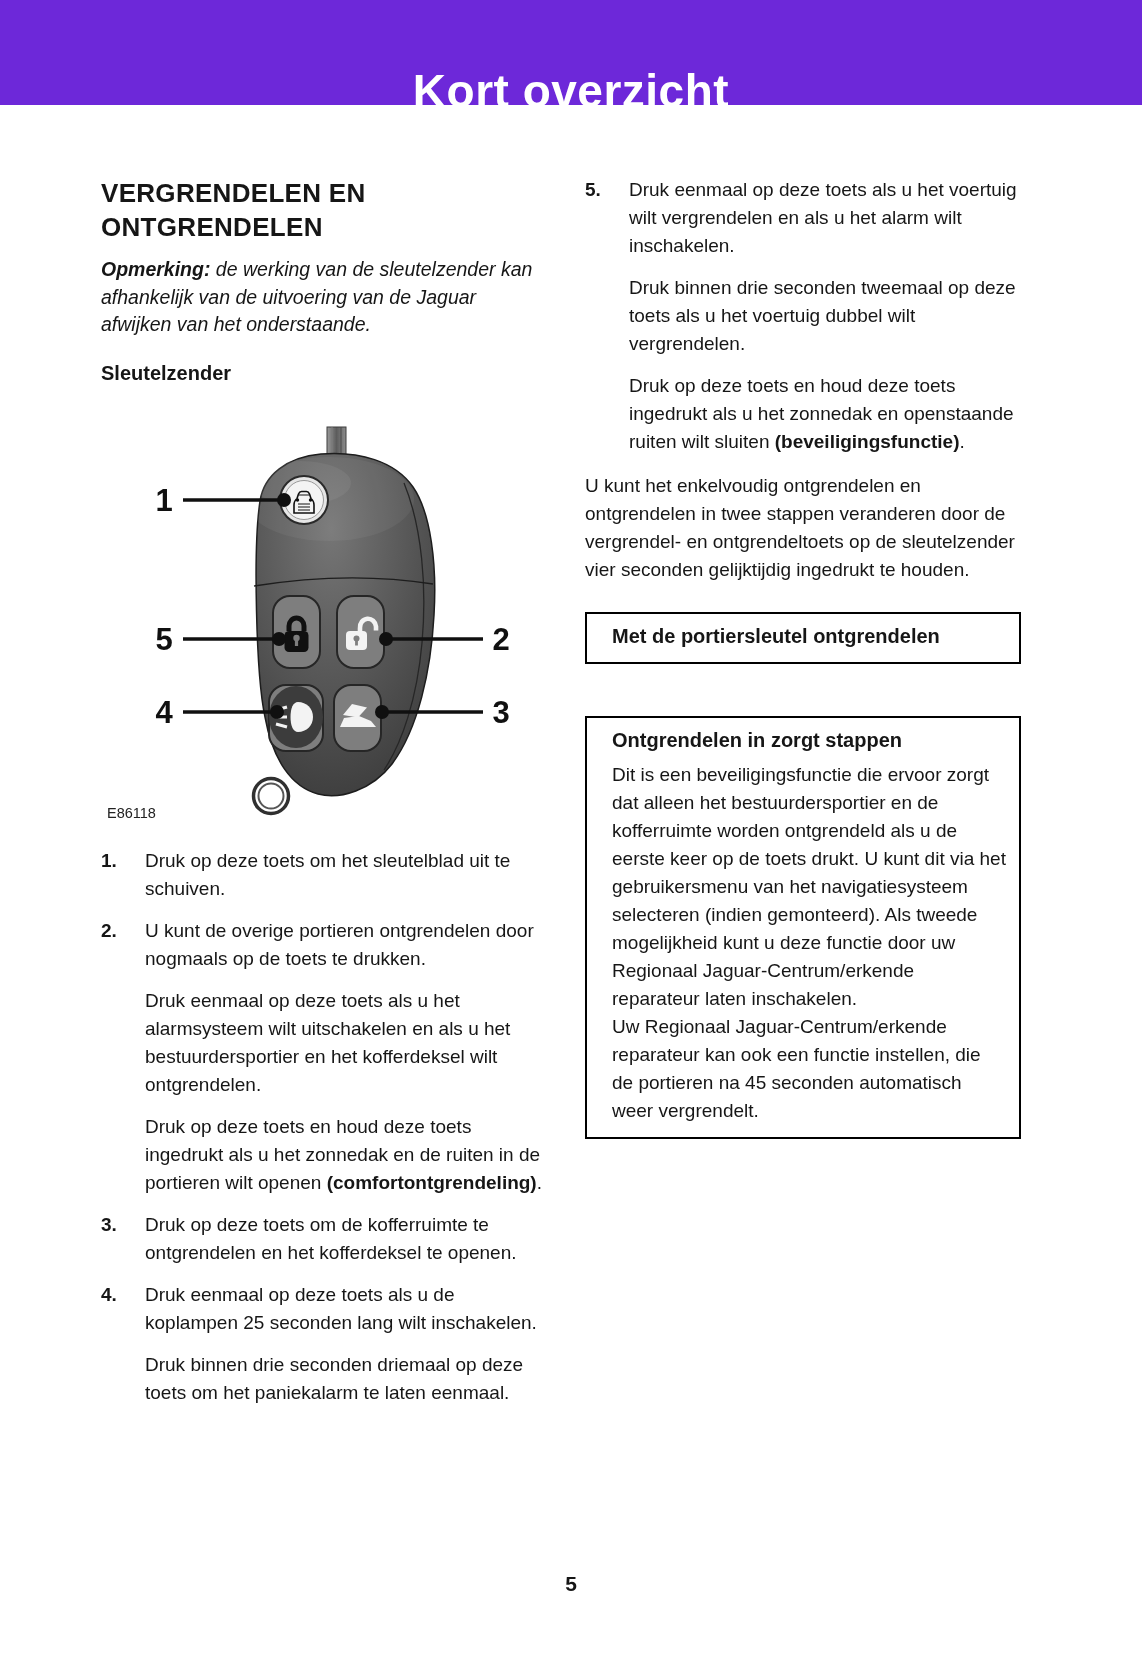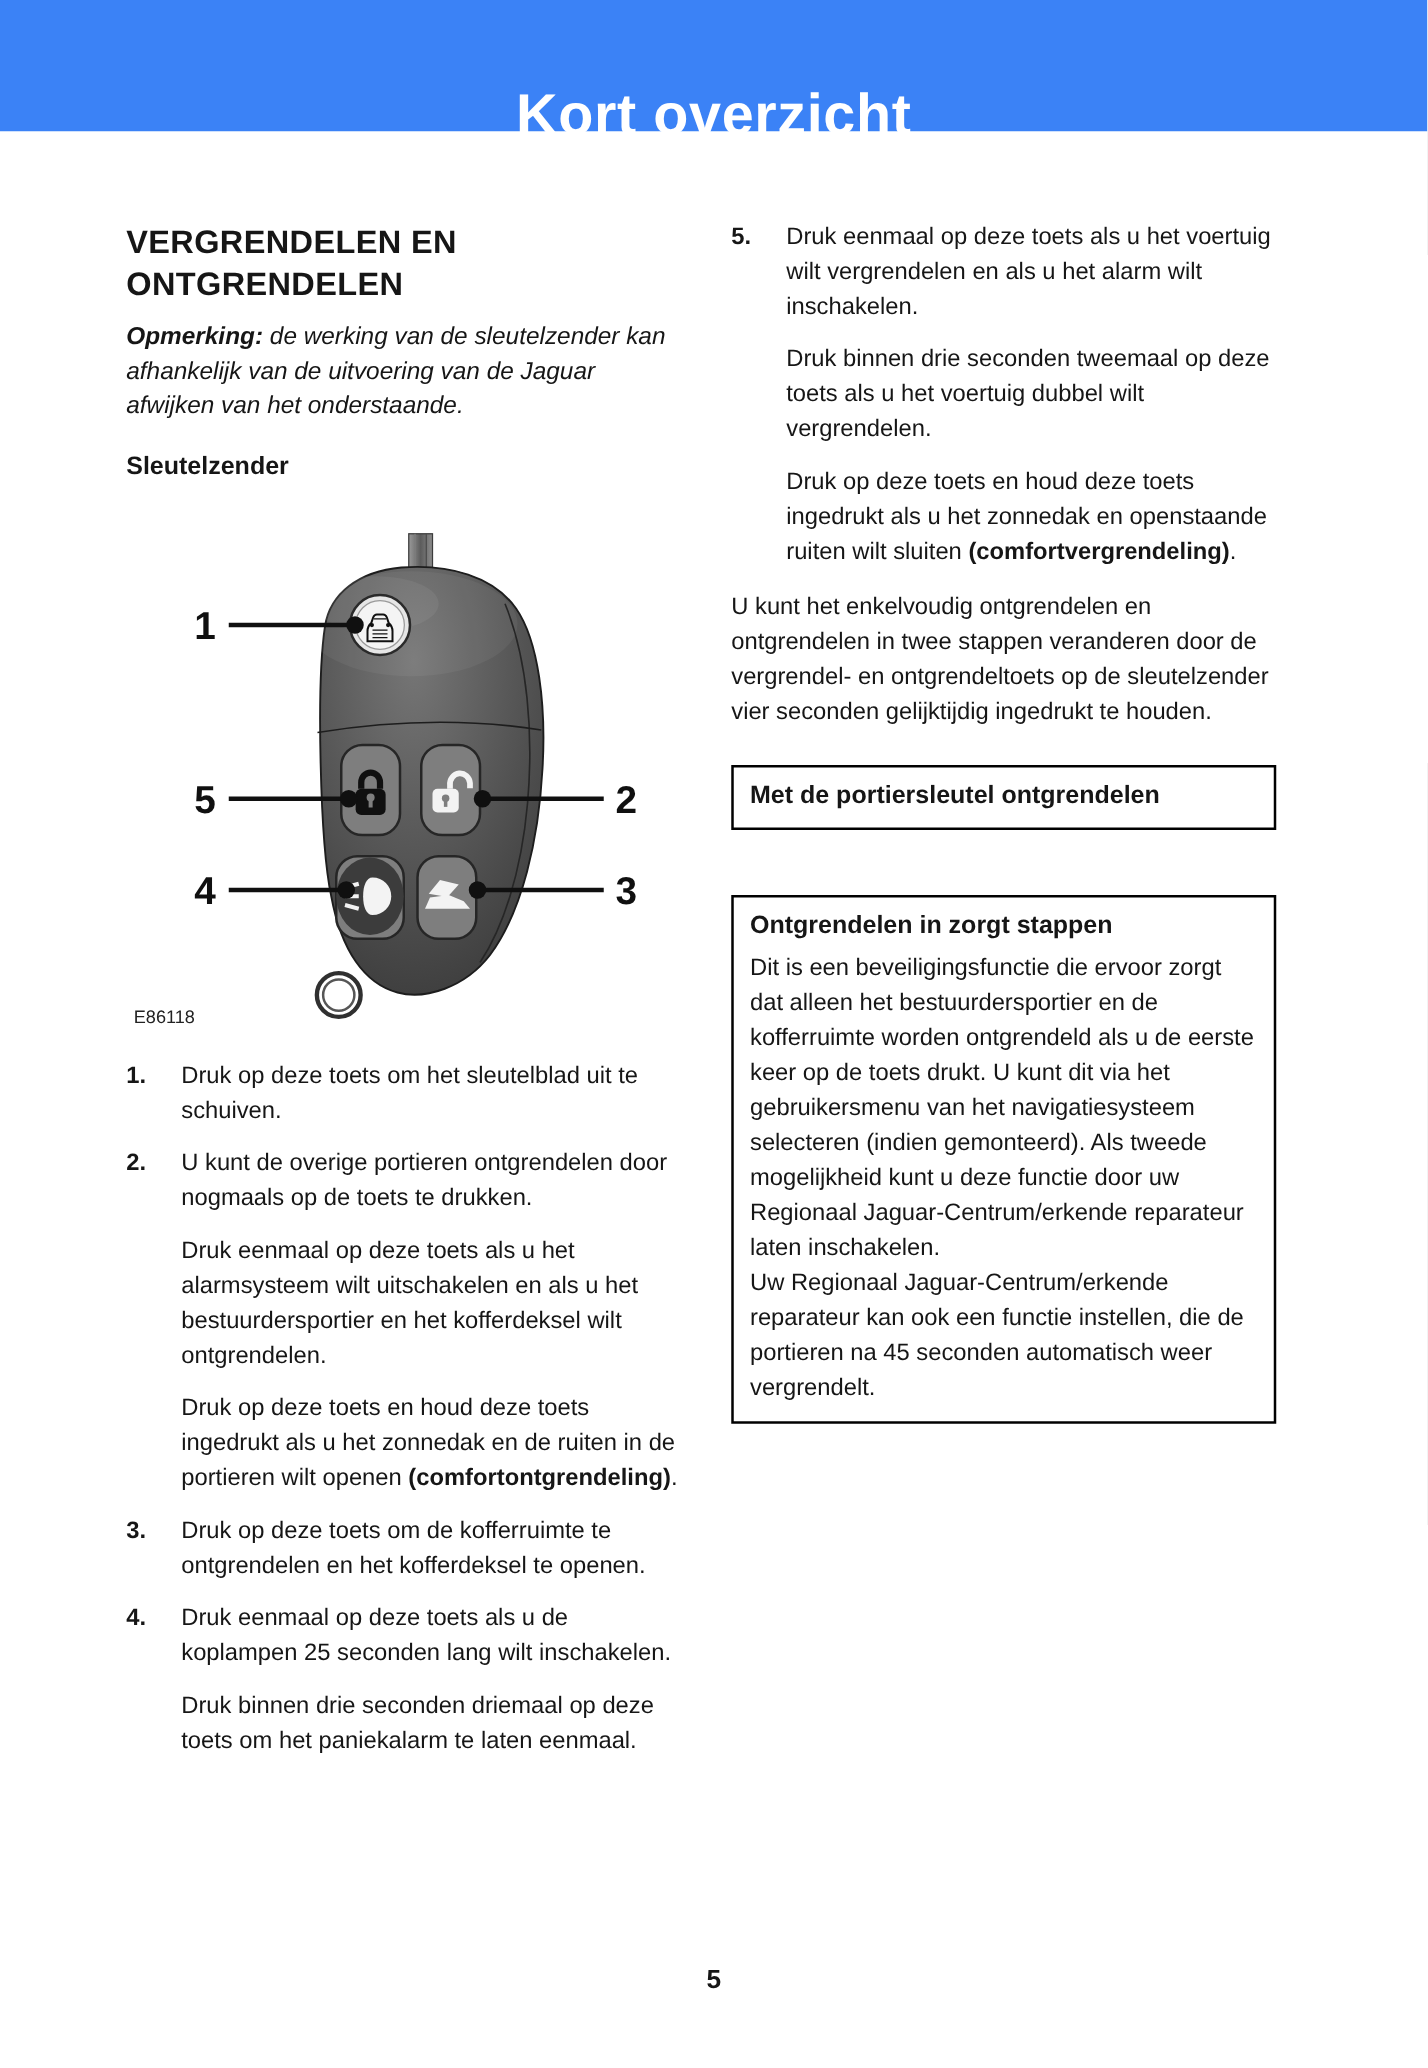--- a/index.html
+++ b/index.html
@@ -1,21 +1,21 @@
 <!DOCTYPE html>
 <html><head>
 <meta charset="utf-8">
 <style>
   html,body { margin:0; padding:0; background:#e9e9e9; }
   #page {
     position:relative; width:1142px; height:1654px; margin:0 auto;
     background:#ffffff; overflow:hidden;
     font-family:"Liberation Sans", sans-serif; color:#161616;
   }
-  .header-bar { position:absolute; left:0; top:0; width:1142px; height:105px; background:#3b82f6; }
+  .header-bar { position:absolute; left:0; top:0; width:1142px; height:105px; background:#6d28d9; }
   .header-title {
     position:absolute; left:0; top:64px; width:100%;
     text-align:center; color:#ffffff; font-size:46px; font-weight:bold; letter-spacing:0.5px;
   }
   .col-left  { position:absolute; left:101px; top:176px; width:450px; }
   .col-right { position:absolute; left:585px; top:176px; width:436px; }
 
   .section-heading { margin:0; font-size:26px; line-height:34px; font-weight:bold; letter-spacing:0.3px; }
   .note { margin:12px 0 0 0; font-size:19.5px; line-height:27.5px; font-style:italic; }
   .note .note-label { font-weight:bold; }
@@ -26,21 +26,21 @@
   .num-list { margin-top:20px; }
   .num-item { display:grid; grid-template-columns:44px 1fr; margin-top:14px; }
   .num-item:first-child { margin-top:0; }
   .num-item .num { font-size:19px; line-height:28px; font-weight:bold; }
   .body-text { margin:0; font-size:19px; line-height:28px; }
   .body-text + .body-text { margin-top:14px; }
   .body-text b { font-weight:bold; }
 
   .flush-para { margin:16px 0 0 0; font-size:19px; line-height:28px; }
 
-  .callout-box { margin-top:28px; border:2px solid #000; padding:8px 13px 12px 13px; }
+  .callout-box { margin-top:28px; border:2px solid #000; padding:8px 13px 12px 25px; }
   .callout-box.second { margin-top:52px; }
   .box-title { margin:0; font-size:20px; line-height:28px; font-weight:bold; }
   .box-body { margin:7px 0 0 0; font-size:19px; line-height:28px; }
 
   .page-num { position:absolute; left:0; top:1572px; width:1142px; text-align:center; font-size:21px; font-weight:bold; }
 </style>
 </head>
 <body>
 
 <div id="page">
@@ -202,21 +202,21 @@
     </div>
   </div>
 
   <div class="col-right">
 
     <div class="num-item">
       <span class="num">5.</span>
       <div>
         <p class="body-text"><span>Druk eenmaal op deze toets als u het voertuig wilt vergrendelen en als u het alarm wilt inschakelen.</span><b></b><span></span></p>
         <p class="body-text"><span>Druk binnen drie seconden tweemaal op deze toets als u het voertuig dubbel wilt vergrendelen.</span><b></b><span></span></p>
-        <p class="body-text"><span>Druk op deze toets en houd deze toets ingedrukt als u het zonnedak en openstaande ruiten wilt sluiten </span><b>(comfortvergrendeling)</b><span>.</span></p>
+        <p class="body-text"><span>Druk op deze toets en houd deze toets ingedrukt als u het zonnedak en openstaande ruiten wilt sluiten </span><b>(beveiligingsfunctie)</b><span>.</span></p>
       </div>
     </div>
 
     <p class="flush-para">U kunt het enkelvoudig ontgrendelen en ontgrendelen in twee stappen veranderen door de vergrendel- en ontgrendeltoets op de sleutelzender vier seconden gelijktijdig ingedrukt te houden.</p>
 
     <div class="callout-box">
       <h4 class="box-title">Met de portiersleutel ontgrendelen</h4>
     </div>
 
     <div class="callout-box second">

